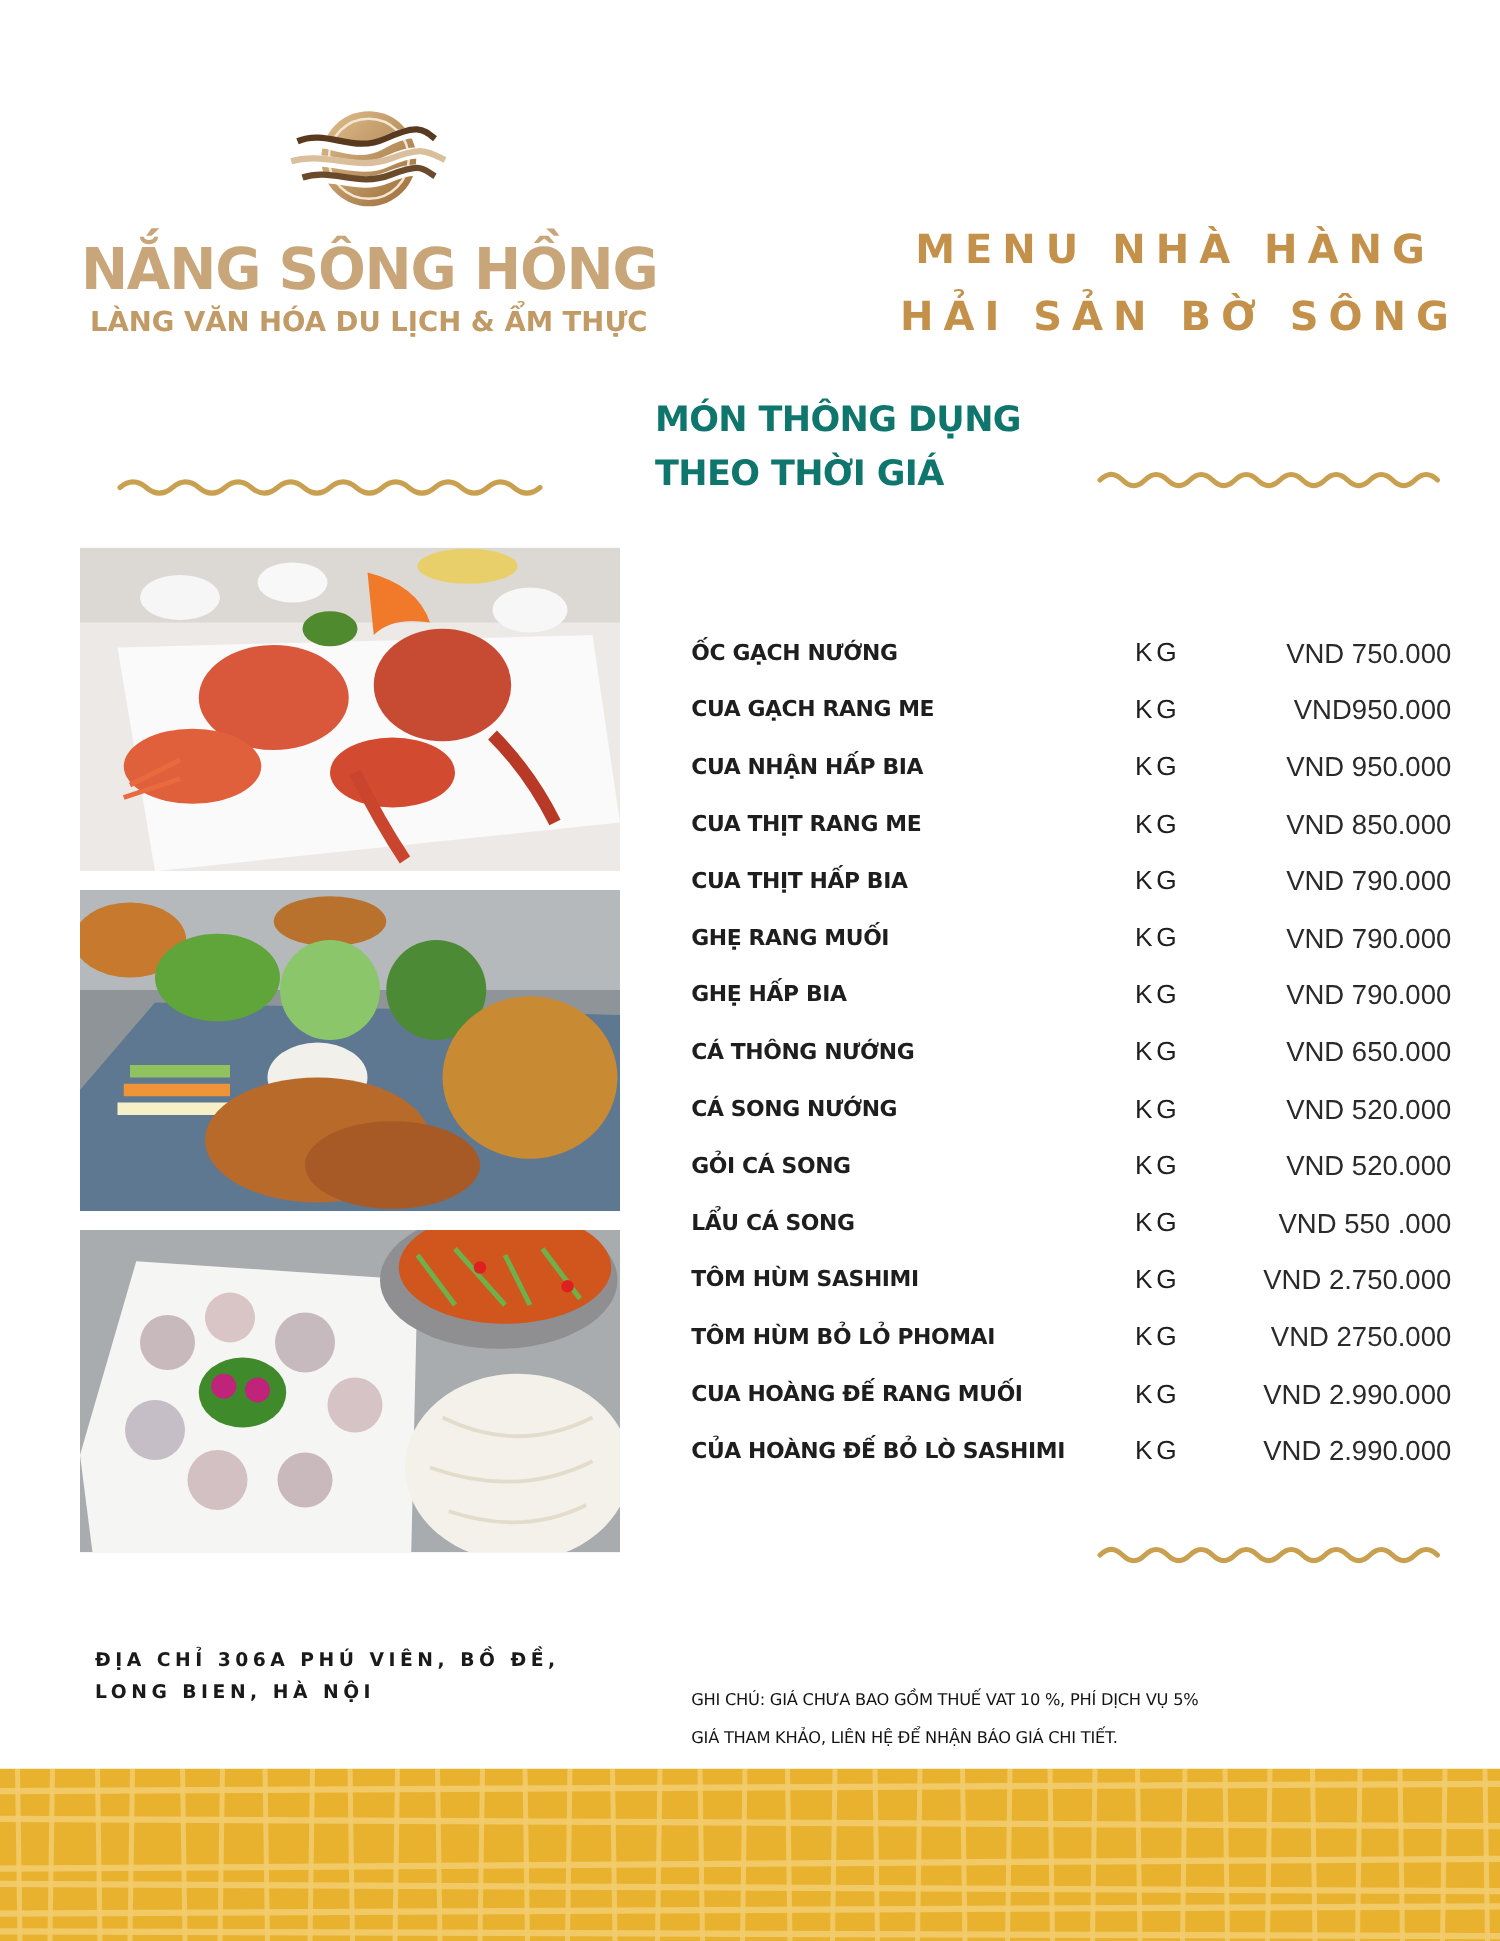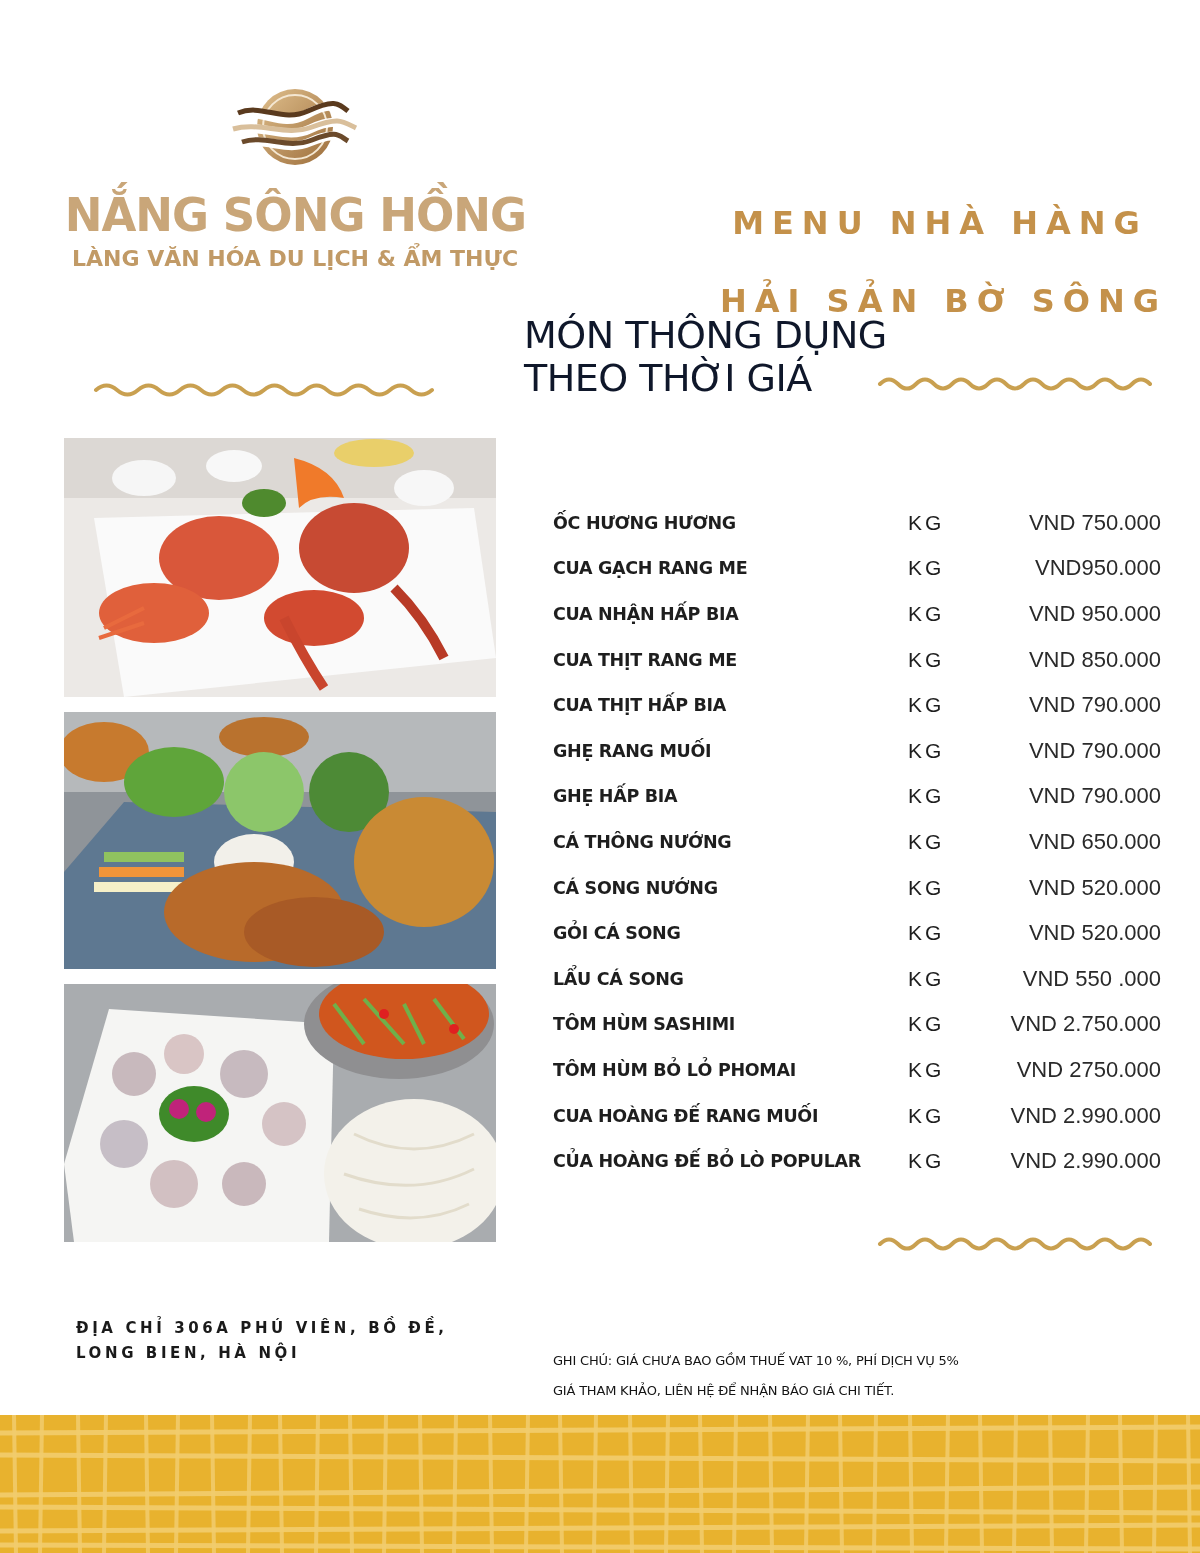--- a/index.html
+++ b/index.html
@@ -18,28 +18,28 @@
   .logo-sub {
     position: absolute; left: 0; top: 166px; width: 470px;
     font-family: "DejaVu Sans", sans-serif; font-weight: bold;
     font-size: 22px; color: #c19a66; white-space: nowrap; text-align: center; letter-spacing: 0px;
   }
 
   
   .title-block { position: absolute; left: 720px; top: 172px; width: 440px; text-align: center; }
   .title-line {
     font-family: "DejaVu Sans", sans-serif; font-weight: bold;
-    font-size: 32px; letter-spacing: 8px; color: #c4914a; line-height: 54px; white-space: nowrap; margin-top: 24px;
+    font-size: 32px; letter-spacing: 8px; color: #c4914a; line-height: 54px; white-space: nowrap;
   }
 
   
   .section-heading { position: absolute; left: 524px; top: 314px; }
   .section-heading div {
-    font-family: "DejaVu Sans", sans-serif; font-weight: normal;
-    font-size: 38px; color: #0f172a; line-height: 43px; letter-spacing: -0.5px; white-space: nowrap;
+    font-family: "DejaVu Sans", sans-serif; font-weight: bold;
+    font-size: 28px; color: #0f766e; line-height: 43px; letter-spacing: -0.5px; white-space: nowrap;
   }
 
   
   .wave { position: absolute; height: 20px; }
   .wave svg { display: block; }
 
   
   .photo { position: absolute; left: 64px; width: 432px; overflow: hidden; }
   .photo svg { display: block; }
   .photo-1 { top: 438px; height: 259px; }
@@ -187,21 +187,21 @@
     <circle cx="110" cy="200" r="24" fill="#d2c0c2"></circle>
     <circle cx="180" cy="200" r="22" fill="#c9b8bc"></circle>
     <ellipse cx="130" cy="130" rx="35" ry="28" fill="#3f8a2a"></ellipse>
     <circle cx="115" cy="125" r="10" fill="#c0237a"></circle>
     <circle cx="142" cy="128" r="10" fill="#c0237a"></circle>
   </svg>
 </div>
 
 <div class="menu-list">
   <div class="menu-row">
-    <span class="item-name">ỐC HƯƠNG HƯƠNG</span>
+    <span class="item-name">ỐC GẠCH NƯỚNG</span>
     <span class="item-unit">KG</span>
     <span class="item-price">VND 750.000</span>
   </div>
   <div class="menu-row">
     <span class="item-name">CUA GẠCH RANG ME</span>
     <span class="item-unit">KG</span>
     <span class="item-price">VND950.000</span>
   </div>
   <div class="menu-row">
     <span class="item-name">CUA NHẬN HẤP BIA</span>
@@ -257,21 +257,21 @@
     <span class="item-name">TÔM HÙM BỎ LỎ PHOMAI</span>
     <span class="item-unit">KG</span>
     <span class="item-price">VND 2750.000</span>
   </div>
   <div class="menu-row">
     <span class="item-name">CUA HOÀNG ĐẾ RANG MUỐI</span>
     <span class="item-unit">KG</span>
     <span class="item-price">VND 2.990.000</span>
   </div>
   <div class="menu-row">
-    <span class="item-name">CỦA HOÀNG ĐẾ BỎ LÒ POPULAR</span>
+    <span class="item-name">CỦA HOÀNG ĐẾ BỎ LÒ SASHIMI</span>
     <span class="item-unit">KG</span>
     <span class="item-price">VND 2.990.000</span>
   </div>
 </div>
 
 <div class="contact">
   <div>ĐỊA CHỈ 306A PHÚ VIÊN, BỒ ĐỀ,</div>
   <div>LONG BIEN, HÀ NỘI</div>
 </div>
 

